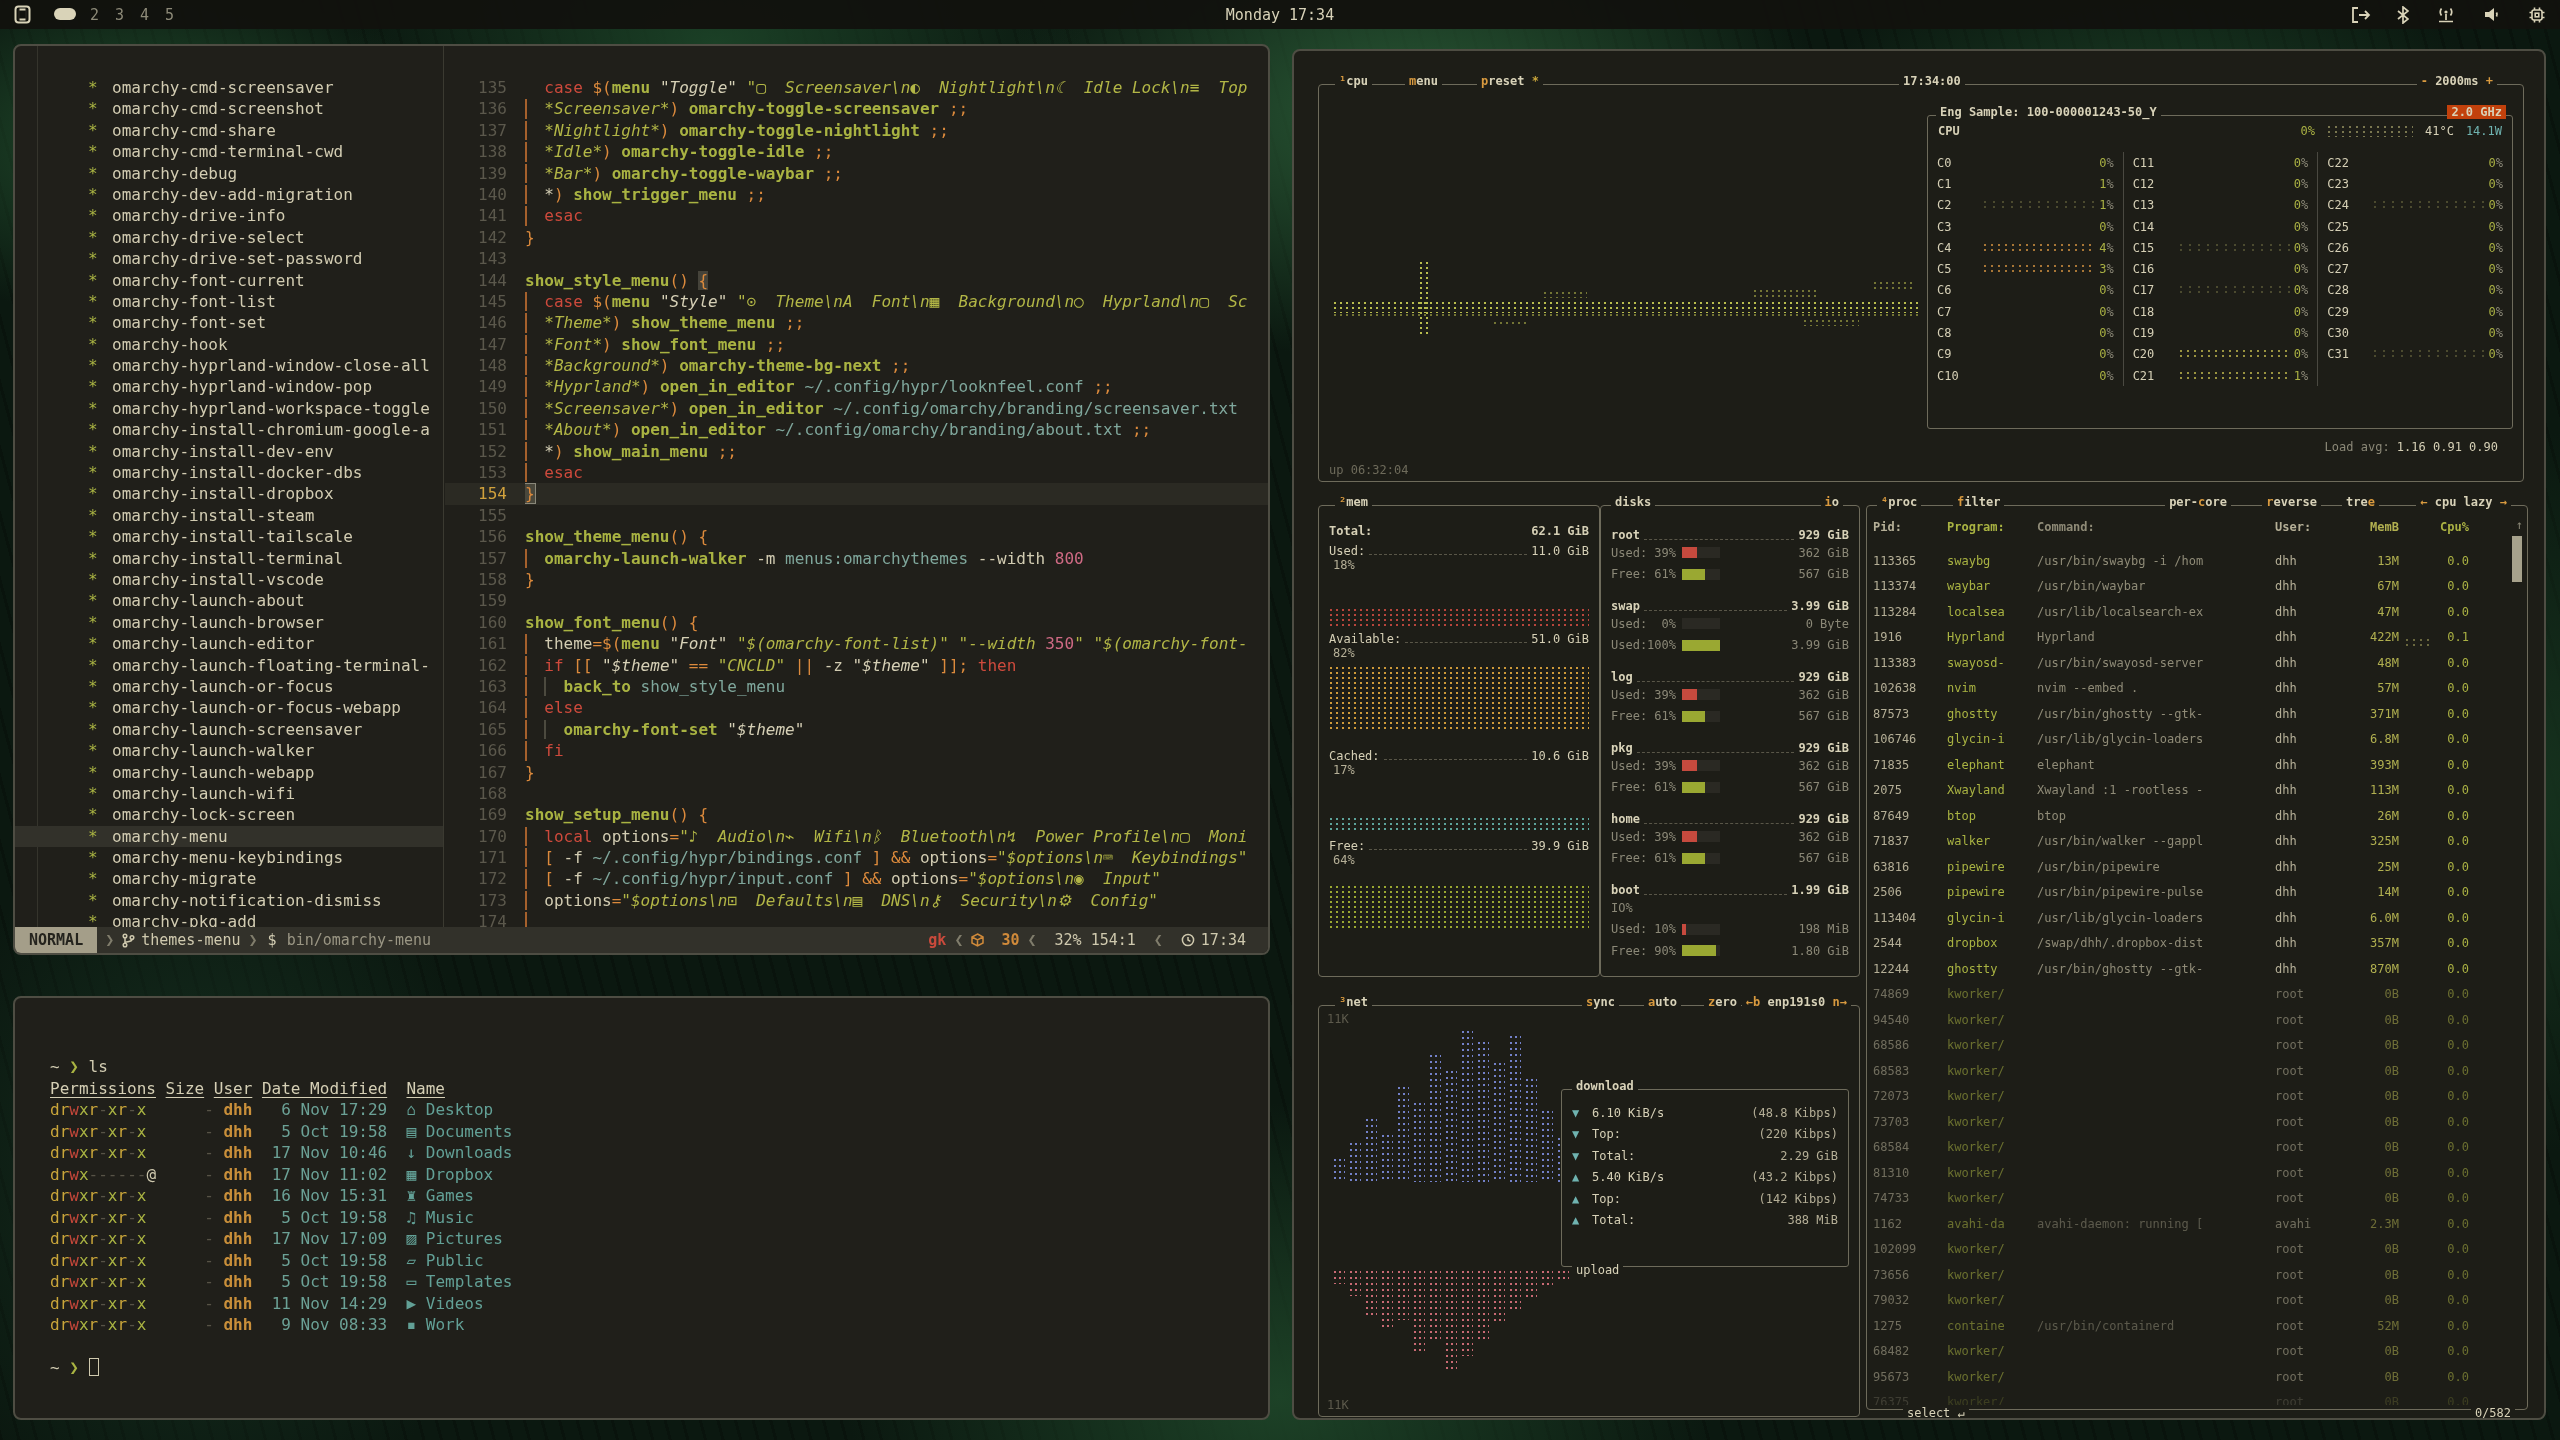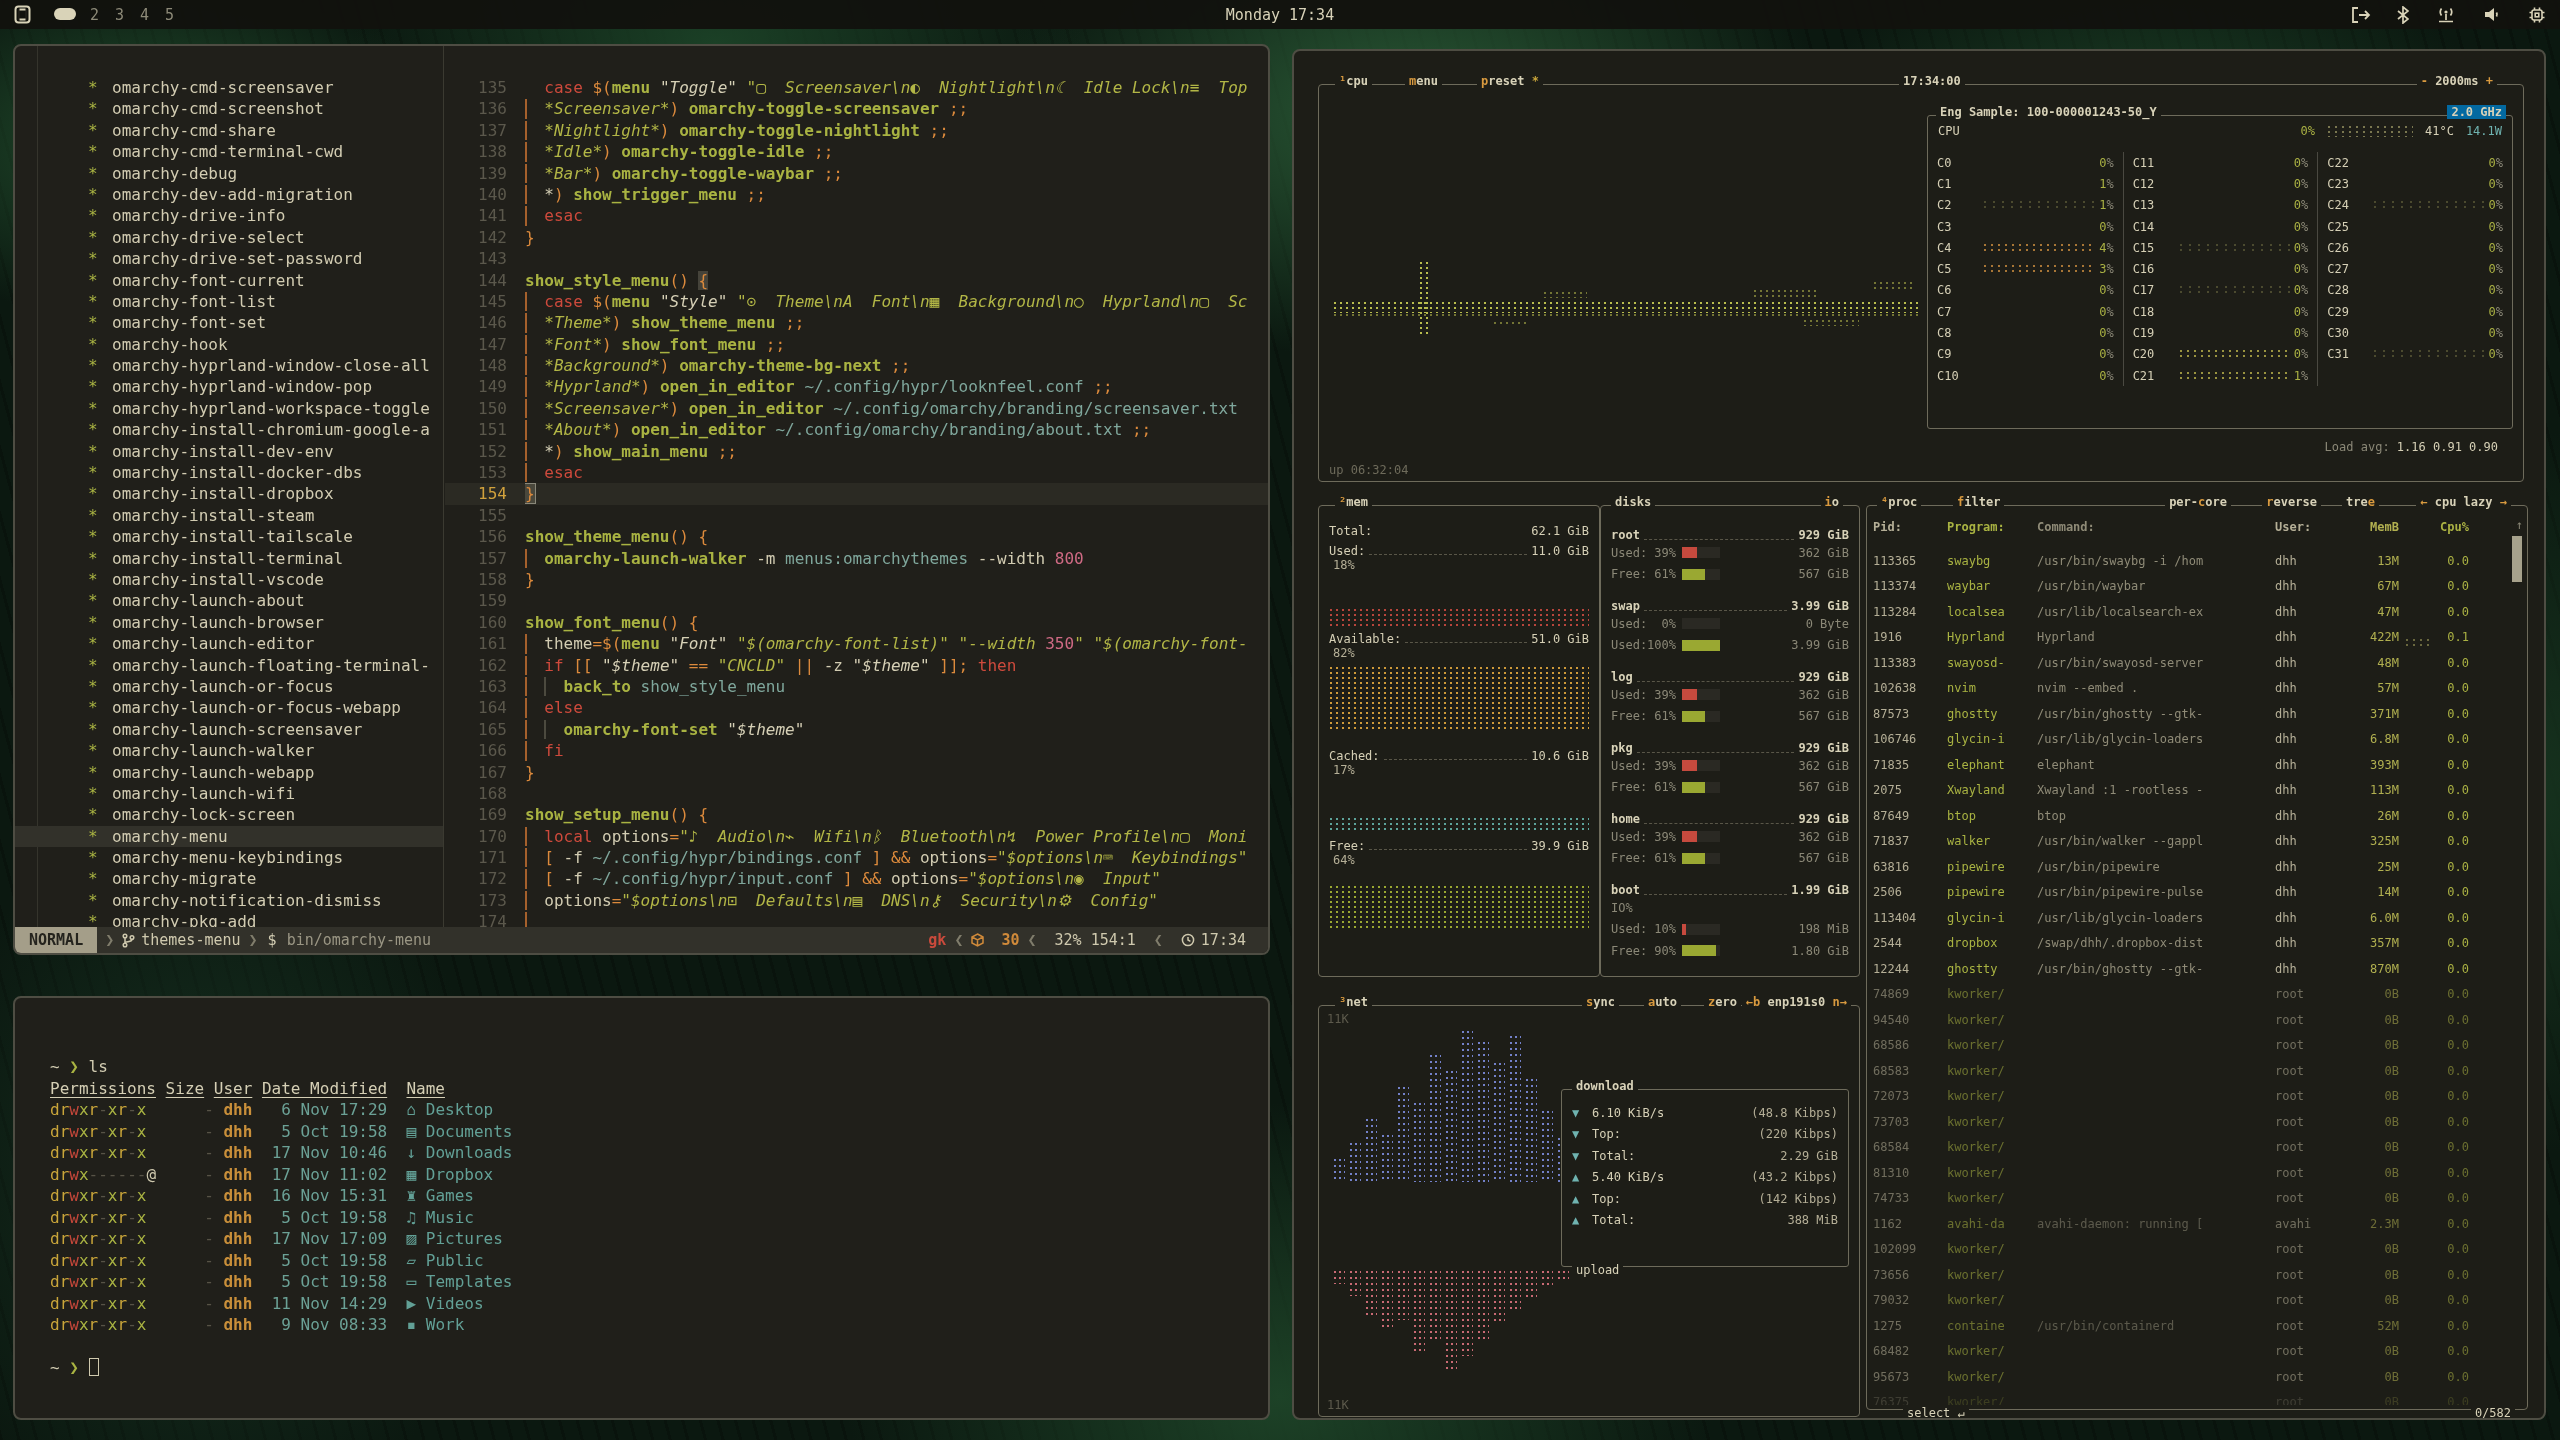--- a/index.html
+++ b/index.html
@@ -85,21 +85,21 @@
   .blabel { position:absolute; top:-11px; background:#1d1d17; padding:0 4px; color:#d8d2b8; font-weight:bold; white-space:pre; }
   .blabel .hl { color:#d99a3f; } .blabel .star { color:#c9a53a; }
   .bot-label { position:absolute; bottom:-11px; background:#1d1d17; padding:0 4px; color:#d8d2b8; white-space:pre; }
   .gray { color:#8b8877; } .cream { color:#d6d0b6; } .tealc { color:#6fb3b0; }
 
   .cpu-box { left:24px; top:33px; width:1206px; height:398px; }
   .cpu-graph { position:absolute; left:14px; top:200px; width:588px; height:60px; }
   .dotline { position:absolute; background-image:radial-gradient(circle at 2px 2px, #b9bd4e 1.1px, rgba(0,0,0,0) 1.5px); background-size:6px 5px; }
   .dotline.dim { opacity:.55; }
   .cpu-info { position:absolute; left:608px; top:30px; width:586px; height:314px; border:1px solid #6e6b5b; border-radius:3px; }
-  .ci-freq { position:absolute; top:-11px; right:6px; background:#0369a1; padding:0 4px; font-weight:bold; color:#d8d2b8; }
+  .ci-freq { position:absolute; top:-11px; right:6px; background:#c2410c; padding:0 4px; font-weight:bold; color:#d8d2b8; }
   .ci-sum { position:absolute; left:10px; right:10px; top:8px; display:flex; align-items:center; gap:12px; }
   .ci-dots { width:86px; height:12px; background-image:radial-gradient(circle at 2px 2px, #7a7750 1px, rgba(0,0,0,0) 1.4px); background-size:7px 5px; }
   .core-grid { position:absolute; left:0; top:36px; right:0; display:flex; }
   .core-col { width:33.33%; } .core-col + .core-col { border-left:1px solid #4a4941; }
   .core-row { display:flex; align-items:center; height:21.3px; padding:0 9px; }
   .core-name { color:#d6d0b6; width:42px; }
   .core-mini { flex:1; height:10px; margin:0 4px; }
   .core-mini.f { background-image:radial-gradient(circle at 2px 2px, #6a683f 1px, rgba(0,0,0,0) 1.3px); background-size:9px 5px; opacity:.6;}
   .core-mini.o { background-image:radial-gradient(circle at 2px 2px, #a87636 1.1px, rgba(0,0,0,0) 1.4px); background-size:7px 5px; }
   .core-mini.y { background-image:radial-gradient(circle at 2px 2px, #9a9440 1.1px, rgba(0,0,0,0) 1.4px); background-size:7px 5px; }
@@ -148,21 +148,21 @@
   .pc-user { width:62px; color:#b5af97; }
   .pc-mem { width:62px; text-align:right; color:#b1b050; }
   .pc-cpu { width:70px; text-align:right; color:#aab143; position:relative; }
   .pc-cpu .mini { position:absolute; left:6px; top:8px; width:26px; height:9px;
      background-image:radial-gradient(circle at 2px 2px, #6a683f 1px, rgba(0,0,0,0) 1.3px); background-size:7px 5px; }
   .proc-row.dim { opacity:.55; } .proc-row.faint { opacity:.22; }
   .proc-scroll { position:absolute; right:5px; top:30px; width:10px; height:46px; background:#a7a28c; }
   .proc-uparrow { position:absolute; right:4px; top:12px; color:#8b8877; }
 
   .hl { color:#d99a3f; }
-  .bold { font-weight:normal; }
+  .bold { font-weight:bold; }
 </style>
 </head>
 <body>
 
 <div class="screen">
 
   <div class="topbar">
     <div class="tb-left">
       <span class="tb-ic">
         <svg width="19" height="19" viewBox="0 0 19 19">

